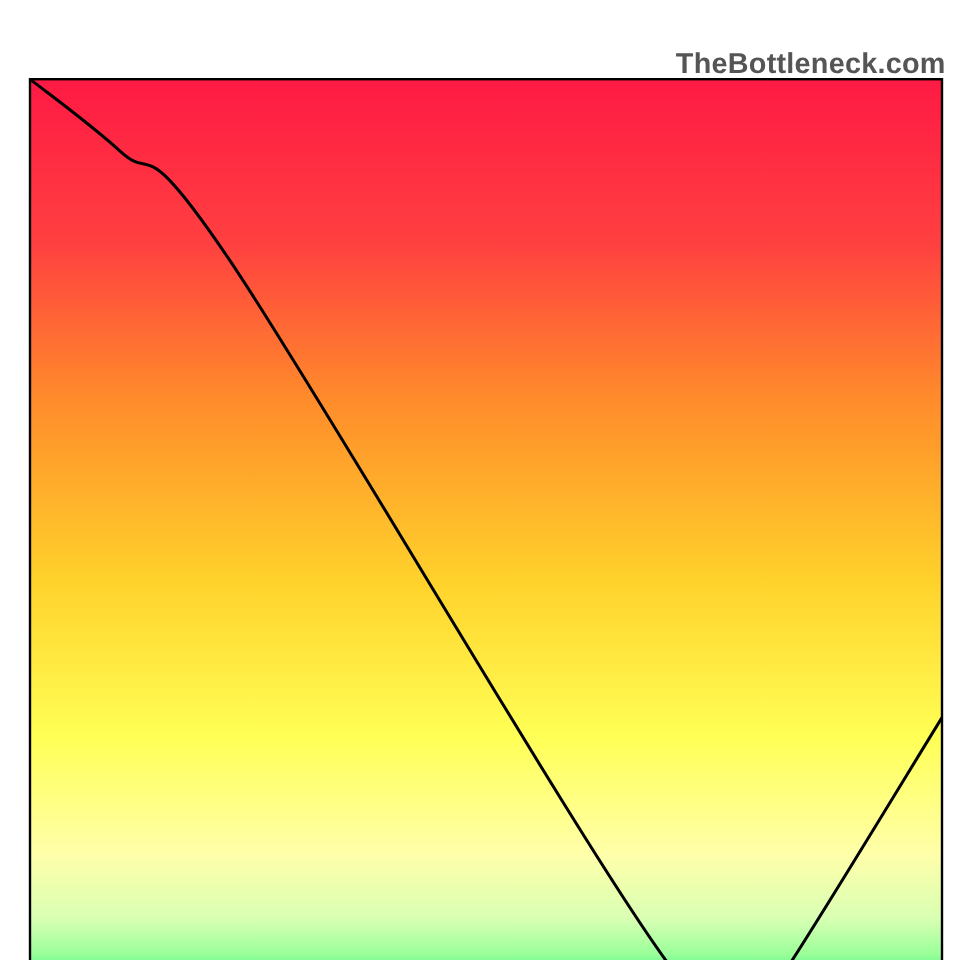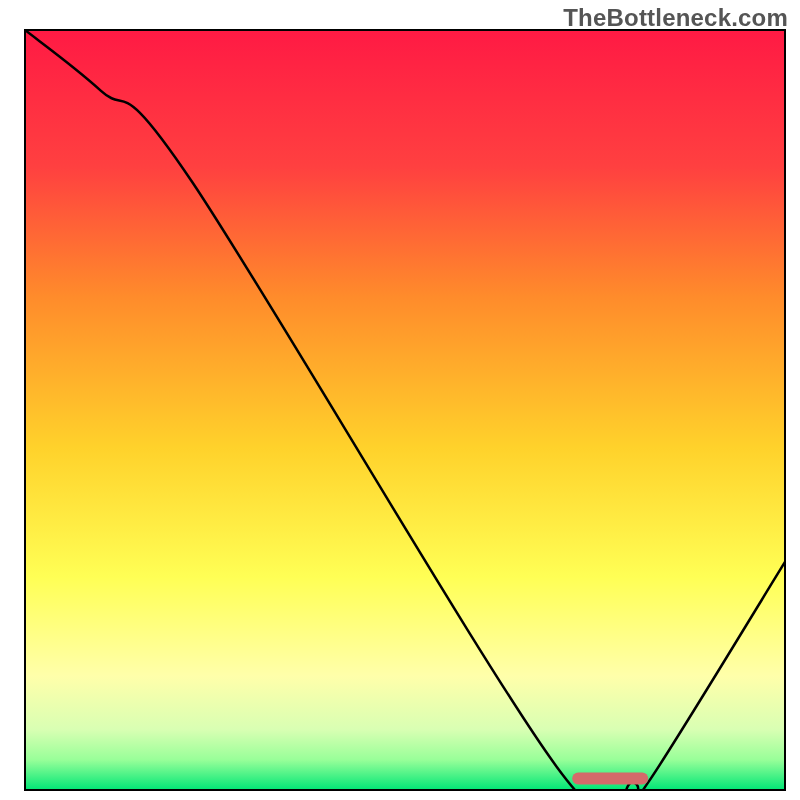--- a/index.html
+++ b/index.html
@@ -7,20 +7,21 @@
     padding: 0;
     width: 800px;
     height: 800px;
     background: #ffffff;
     font-family: Arial, Helvetica, sans-serif;
   }
   .container {
     position: relative;
     width: 800px;
     height: 742px;
+    margin-top: 36px;
   }
   .watermark {
     position: absolute;
     top: 4px;
     right: 12px;
     font-size: 24px;
     font-weight: bold;
     color: #555;
     letter-spacing: 0.2px;
     z-index: 5;

